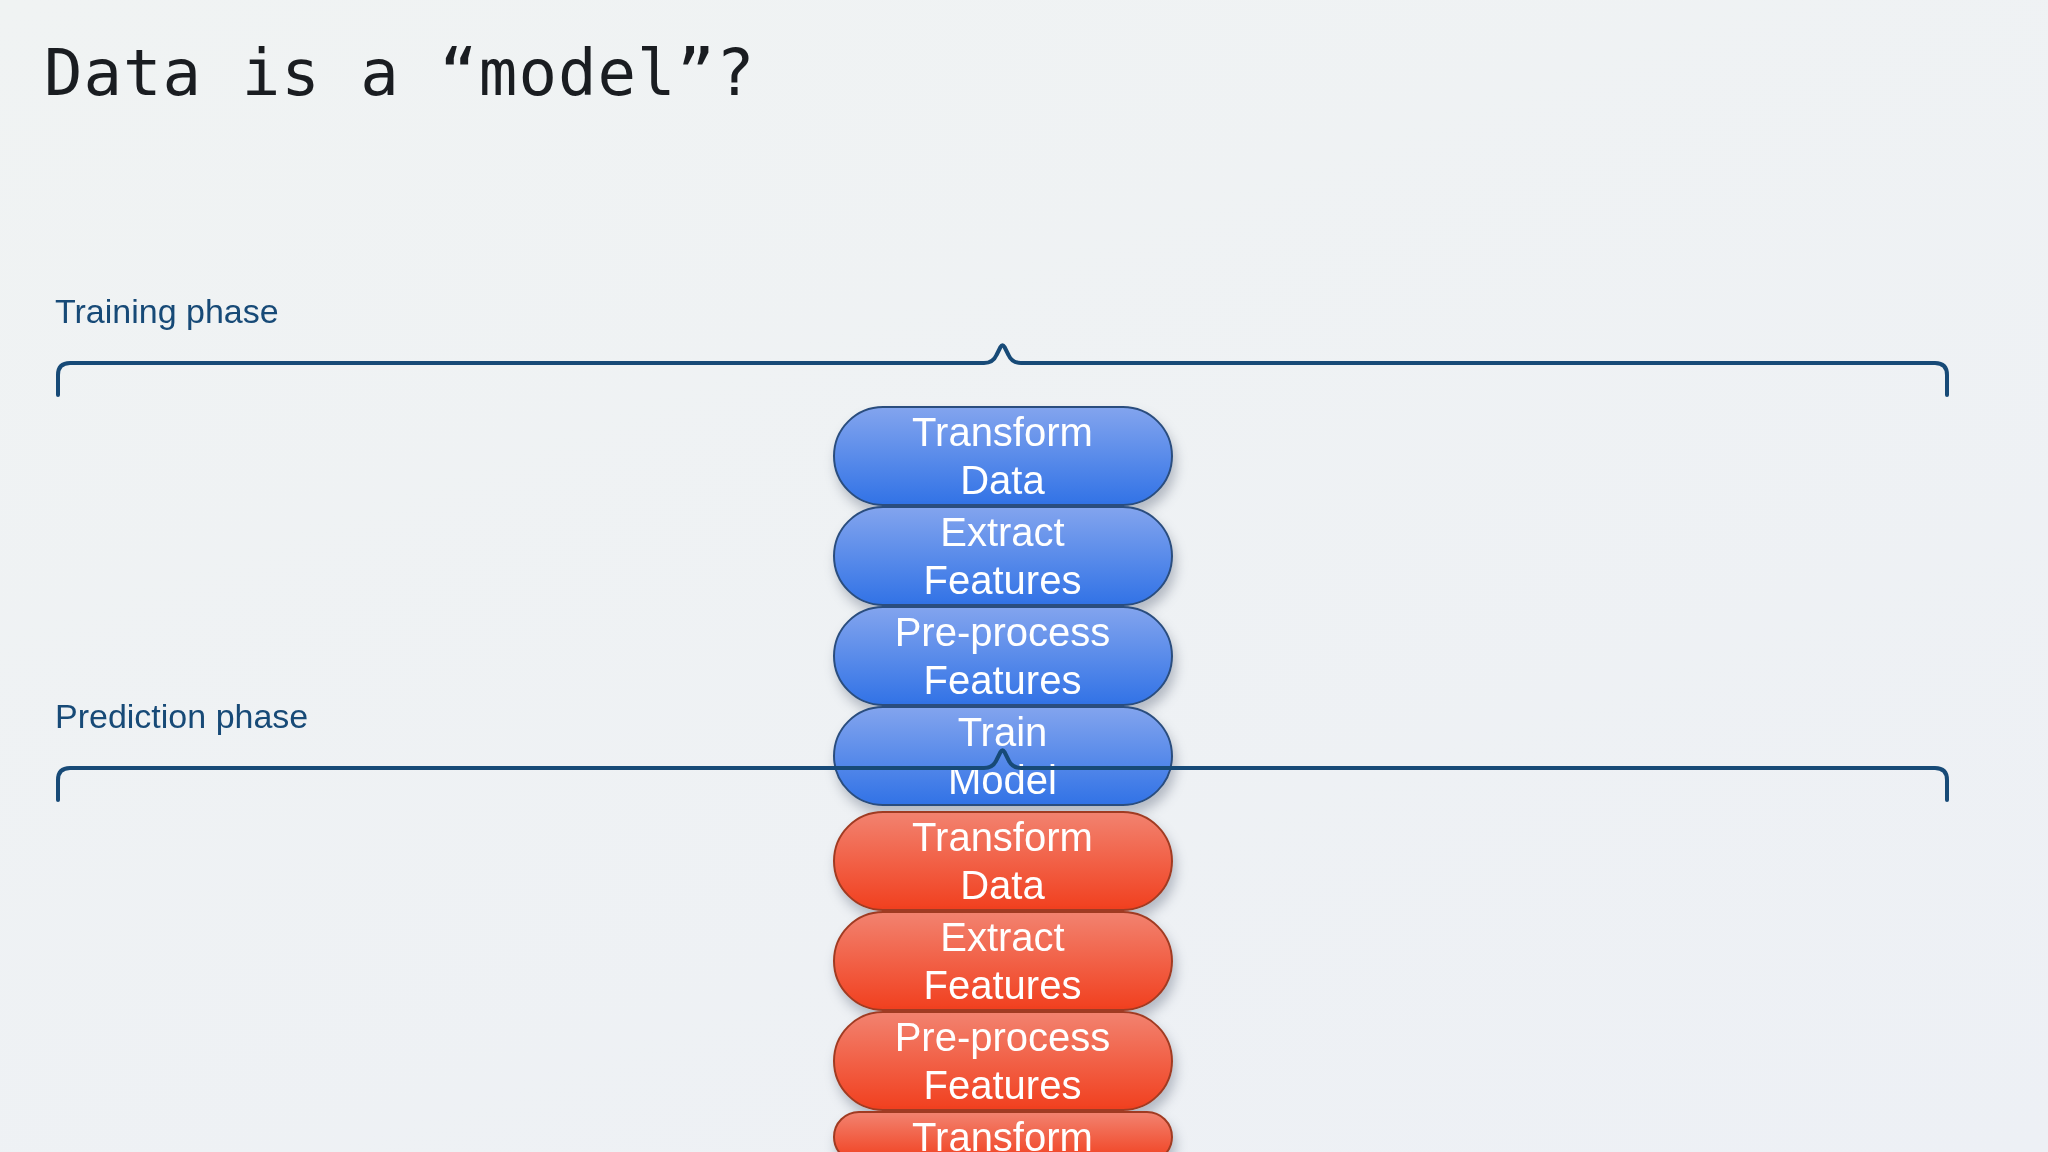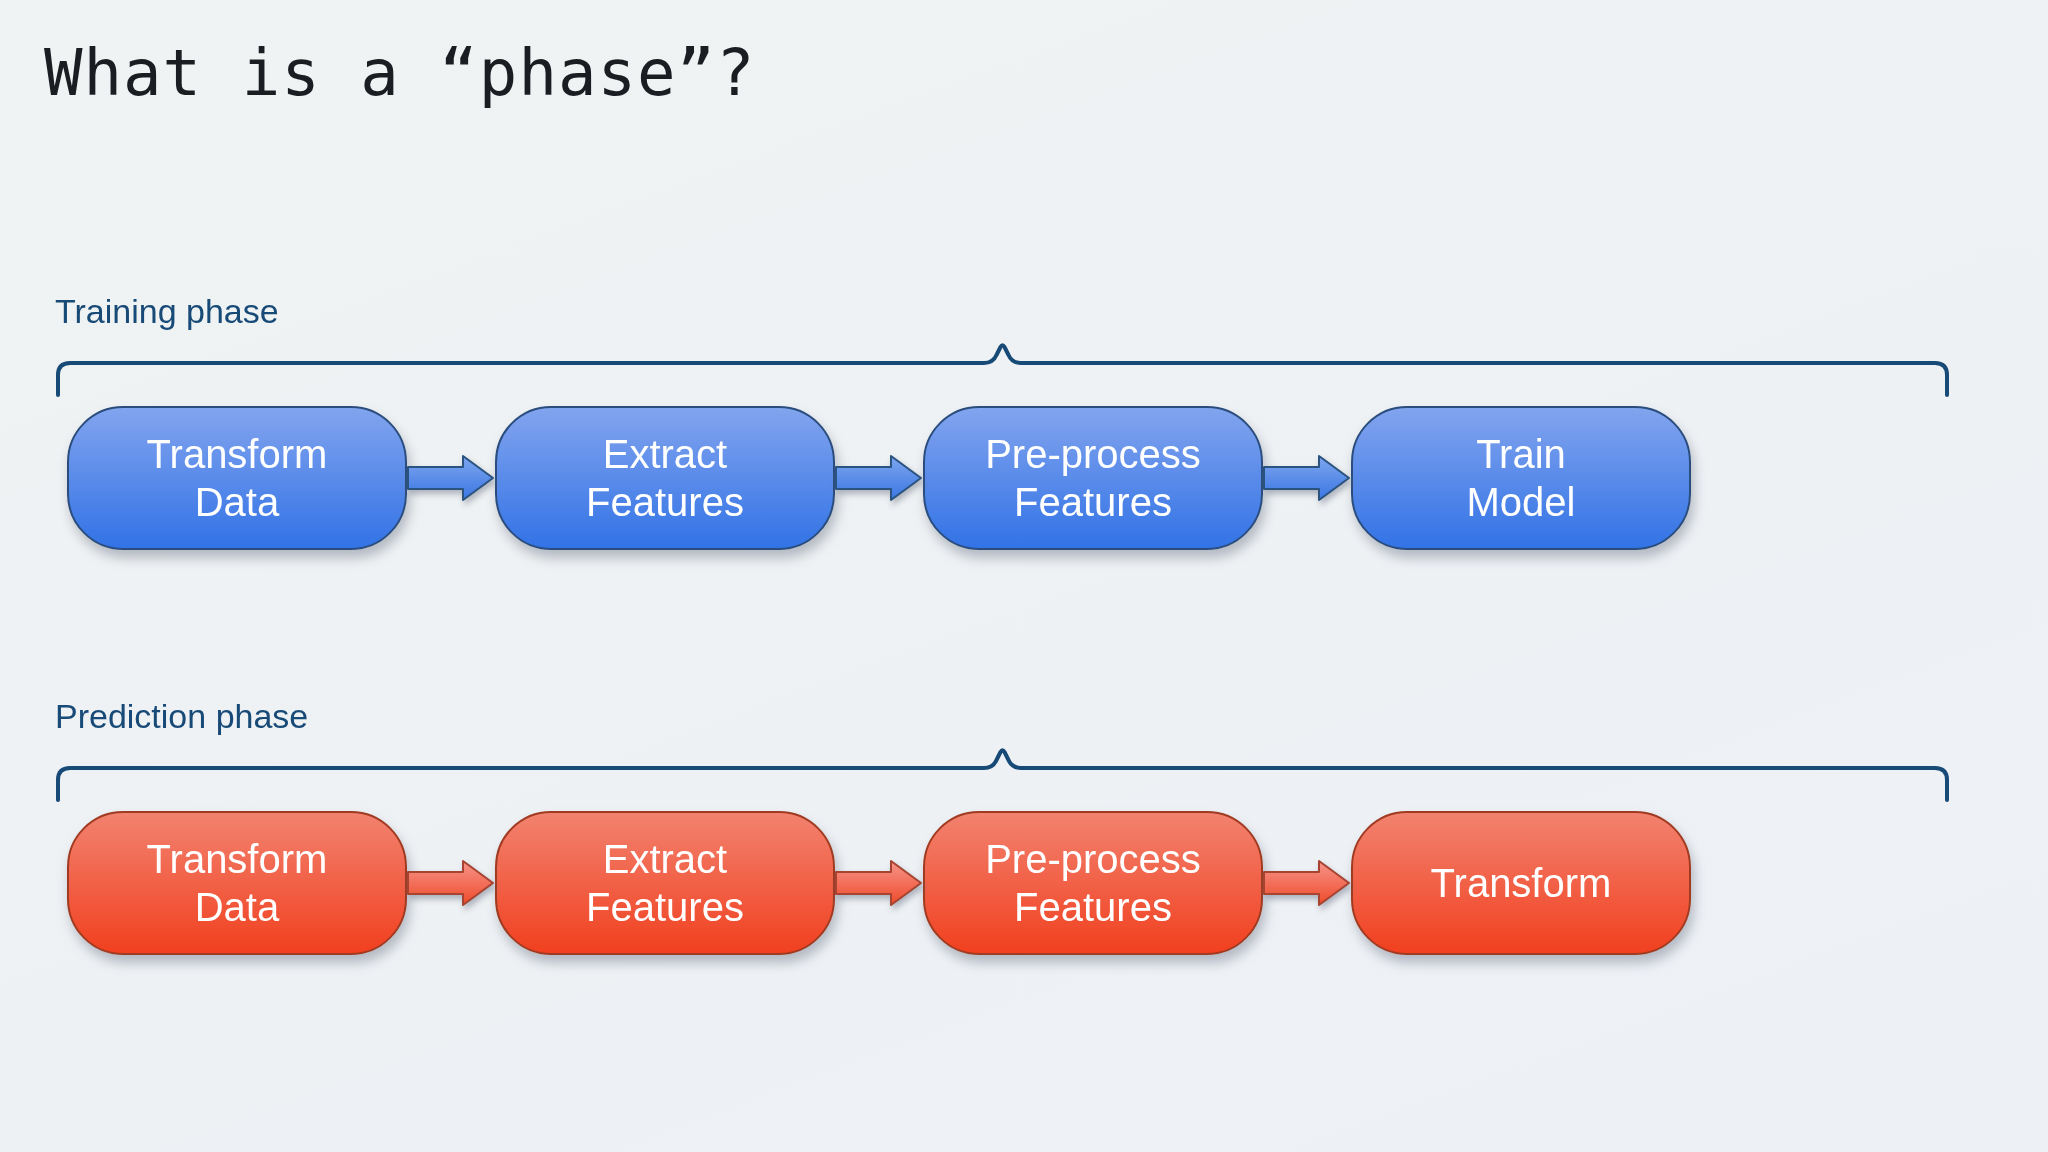--- a/index.html
+++ b/index.html
@@ -46,26 +46,27 @@
   .brace {
     position: absolute;
     top: 51px;
     left: 0;
     display: block;
   }
 
   .flow-row {
     position: absolute;
     top: 114px;
-    left: 12px;
+    left: 0;
     width: 100%;
     height: 144px;
     display: flex;
-    justify-content: flex-start;
+    justify-content: space-between;
     align-items: center;
+    flex-direction: column;
   }
 
   .step {
     width: 340px;
     height: 144px;
     border-radius: 56px;
     display: flex;
     align-items: center;
     justify-content: center;
     text-align: center;
@@ -115,21 +116,21 @@
     </linearGradient>
     <linearGradient id="redArrowGrad" x1="0" y1="0" x2="0" y2="1">
       <stop offset="0" stop-color="#f6958a"></stop>
       <stop offset="1" stop-color="#ef4a2a"></stop>
     </linearGradient>
   </defs>
 </svg>
 
 <div class="slide">
 
-  <div class="title">What is a “phase”?</div>
+  <div class="title">Data is a “model”?</div>
 
   <section class="phase training">
     <div class="phase-label">Training phase</div>
 
     <svg class="brace" width="1895" height="54" viewBox="0 0 1895 54">
       <path d="M3 52 L3 32 Q3 20 15 20 L929 20 Q938 20 941.5 12 L945.5 4 Q947.5 0.5 949.5 4 L953.5 12 Q957 20 966 20 L1880 20 Q1892 20 1892 32 L1892 52" fill="none" stroke="#174a77" stroke-width="4" stroke-linejoin="round" stroke-linecap="round"></path>
     </svg>
 
     <div class="flow-row">
       <div class="step blue">

